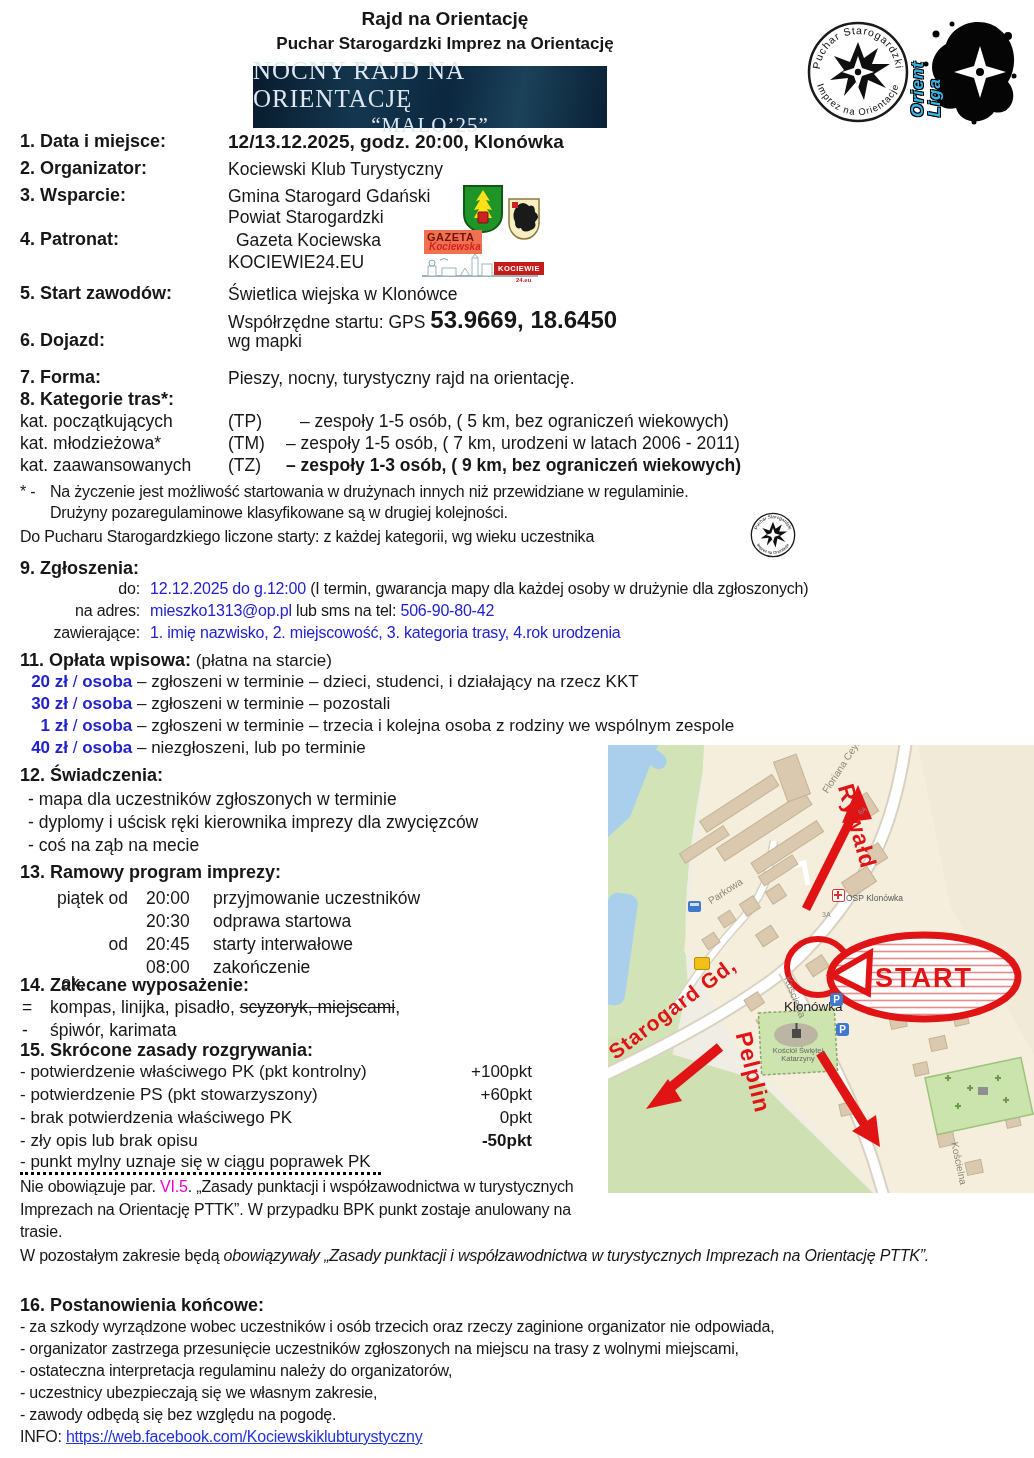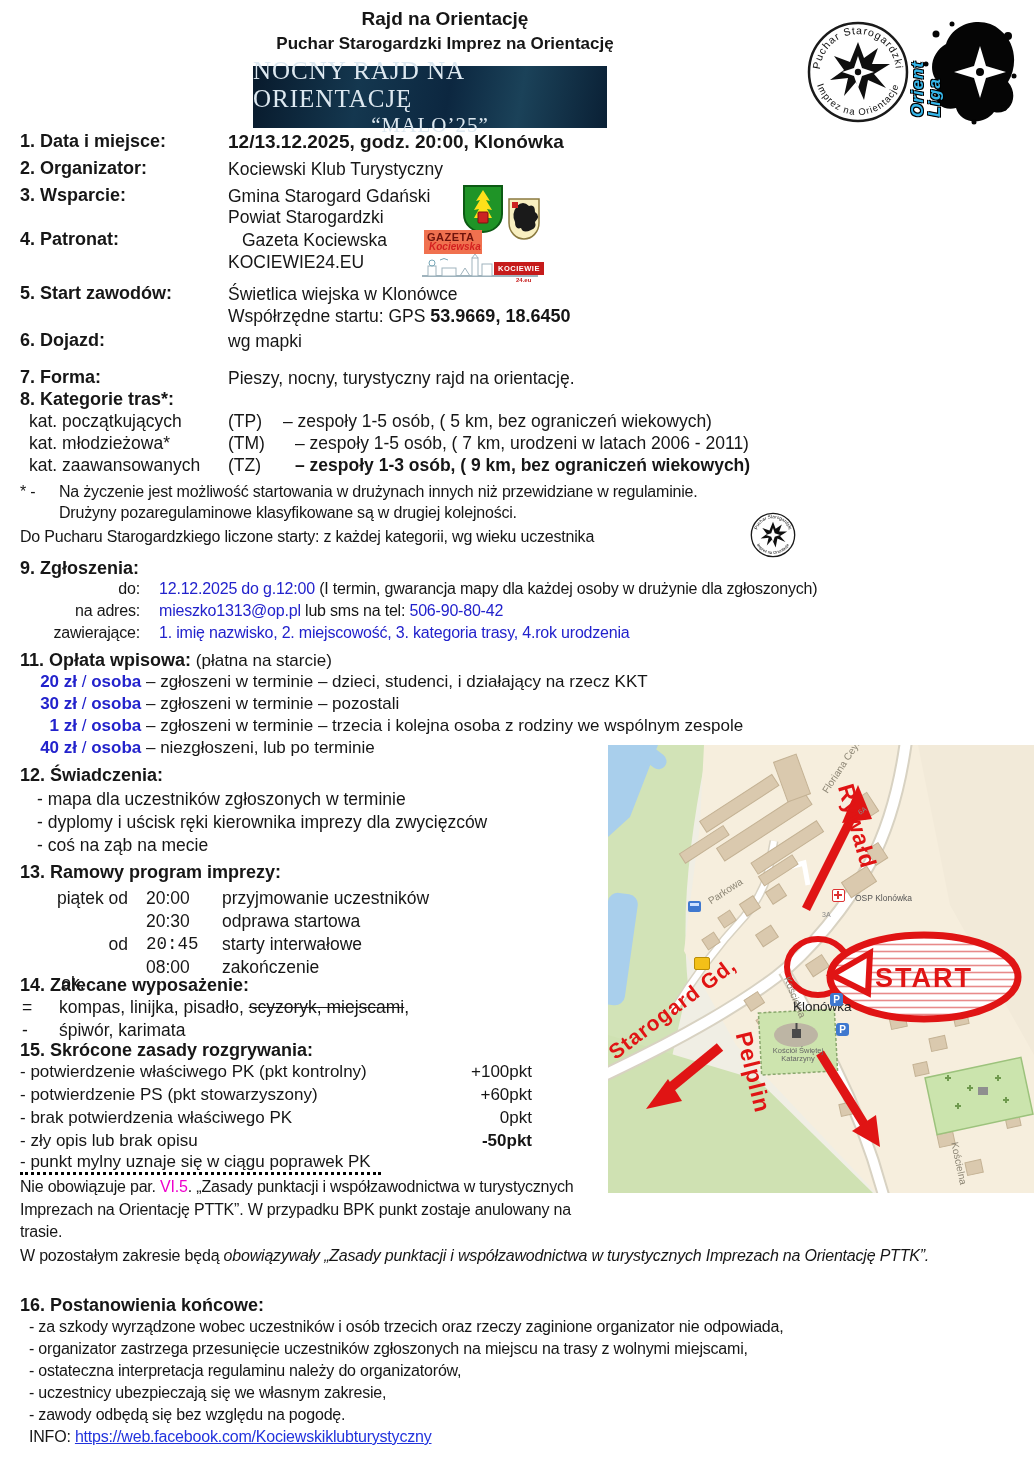--- a/index.html
+++ b/index.html
@@ -10,21 +10,21 @@
   .h{font-weight:bold;font-size:18px;}
   .lbl{font-weight:bold;font-size:18px;}
   .val{font-size:17.5px;}
   .body17{font-size:17px;}
   .cond{font-size:16px;letter-spacing:-0.2px;}
   .blue{color:#2222cc;}
   .bluebold{color:#2222cc;font-weight:bold;}
   .magenta{color:#ee00cc;}
   .strike{text-decoration:line-through;}
   .dotted-u{border-bottom:3px dotted #000;padding-bottom:1px;padding-right:10px;}
-  .nowrap{white-space:nowrap;margin-left:9px;}
+  .nowrap{white-space:nowrap;}
   .center{text-align:center;}
   a.link{color:#2233dd;text-decoration:underline;}
   .banner{background:linear-gradient(100deg,#081a2c 0%,#14374f 30%,#0c2740 55%,#1b4259 75%,#0a2035 100%);
           display:flex;flex-direction:column;align-items:center;justify-content:center;
           font-family:"Liberation Serif","DejaVu Serif",serif;color:#dde8f0;}
   .banner .l1{font-size:25px;letter-spacing:1px;}
   .banner .l2{font-size:21px;letter-spacing:1px;}
   .maplbl{position:absolute;white-space:nowrap;color:#8d8675;font-size:10px;}
   .reddir{position:absolute;white-space:nowrap;color:#e01414;font-weight:bold;}
   .picon{position:absolute;width:13px;height:13px;background:#3f78cf;border-radius:3px;color:#fff;
@@ -109,21 +109,21 @@
 
   <div class="abs" style="left:507px;top:197px;">
     <svg width="34" height="44" viewBox="0 0 34 44">
       <path d="M2,2 h30 v24 c0,9 -7,16 -15,16 c-8,0 -15,-7 -15,-16 Z" fill="#f8efc0" stroke="#8a7a40" stroke-width="1.5"></path>
       <path d="M10,9 q6,-6 12,0 q6,-2 6,6 q6,4 0,10 q2,6 -4,8 q-8,4 -10,-2 q-6,2 -6,-6 q-4,-8 2,-16" fill="#1a1a1a"></path>
       <rect x="5" y="5" width="6" height="6" fill="#cc2222"></rect>
     </svg>
   </div>
 
   <div class="abs lbl" style="left:20px;top:229px;">4. Patronat:</div>
-  <div class="abs val" style="left:242px;top:230px;">Gazeta Kociewska</div>
+  <div class="abs val" style="left:236px;top:230px;">Gazeta Kociewska</div>
   <div class="abs val" style="left:228px;top:252px;">KOCIEWIE24.EU</div>
 
   <div class="abs gazeta" style="left:424px;top:230px;">
     <span class="g1">GAZETA</span>
     <span class="g2">Kociewska</span>
   </div>
 
   <div class="abs" style="left:420px;top:252px;width:120px;height:30px;">
     <svg width="120" height="30" viewBox="0 0 120 30">
       <path d="M2,24 h116" stroke="#9fb3bd" stroke-width="2" fill="none"></path>
@@ -135,33 +135,33 @@
       <path d="M52,6 l3,-4 3,4" fill="none" stroke="#9fb3bd"></path>
       <rect x="62" y="12" width="10" height="12" fill="#fff" stroke="#9fb3bd"></rect>
       <path d="M20,8 q4,-3 8,0" stroke="#78a8b8" fill="none"></path>
     </svg>
     <span class="kbadge" style="left:74px;top:10px;">KOCIEWIE</span>
     <span class="ksuffix" style="left:96px;top:25px;">24.eu</span>
   </div>
 
   <div class="abs lbl" style="left:20px;top:283px;">5. Start zawodów:</div>
   <div class="abs val" style="left:228px;top:284px;">Świetlica wiejska w Klonówce</div>
-  <div class="abs val" style="left:228px;top:306px;"><span>Współrzędne startu: GPS </span><span class="b" style="font-size:18px;">53.9669, 18.6450</span></div>
+  <div class="abs val" style="left:228px;top:306px;"><span>Współrzędne startu: GPS </span><span class="b" style="font-size:24px;">53.9669, 18.6450</span></div>
 
   <div class="abs lbl" style="left:20px;top:330px;">6. Dojazd:</div>
   <div class="abs val" style="left:228px;top:331px;">wg mapki</div>
 
   <div class="abs lbl" style="left:20px;top:367px;">7. Forma:</div>
   <div class="abs val" style="left:228px;top:368px;">Pieszy, nocny, turystyczny rajd na orientację.</div>
 
   <div class="abs h" style="left:20px;top:389px;">8. Kategorie tras*:</div>
   <div class="abs val" style="left:20px;top:411px;">
       <span class="abs nowrap" style="left:0;top:0;">kat. początkujących</span>
       <span class="abs" style="left:208px;top:0;">(TP)</span>
-      <span class="abs nowrap" style="left:254px;top:0;">– zespoły 1-5 osób, ( 5 km, bez ograniczeń wiekowych)</span>
+      <span class="abs nowrap" style="left:280px;top:0;">– zespoły 1-5 osób, ( 5 km, bez ograniczeń wiekowych)</span>
     </div>
   <div class="abs val" style="left:20px;top:433px;">
       <span class="abs nowrap" style="left:0;top:0;">kat. młodzieżowa*</span>
       <span class="abs" style="left:208px;top:0;">(TM)</span>
       <span class="abs nowrap" style="left:266px;top:0;">– zespoły 1-5 osób, ( 7 km, urodzeni w latach 2006 - 2011)</span>
     </div>
   <div class="abs val" style="left:20px;top:455px;">
       <span class="abs nowrap" style="left:0;top:0;">kat. zaawansowanych</span>
       <span class="abs" style="left:208px;top:0;">(TZ)</span>
       <span class="abs nowrap" style="left:266px;top:0;font-weight:bold;">– zespoły 1-3 osób, ( 9 km, bez ograniczeń wiekowych)</span>
@@ -218,21 +218,21 @@
       <span class="abs" style="left:146px;top:0;">20:00</span>
       <span class="abs nowrap" style="left:213px;top:0;">przyjmowanie uczestników</span>
     </div>
   <div class="abs val" style="left:0;top:911px;">
       <span class="abs" style="left:18px;top:0;width:110px;text-align:right;display:inline-block;"></span>
       <span class="abs" style="left:146px;top:0;">20:30</span>
       <span class="abs nowrap" style="left:213px;top:0;">odprawa startowa</span>
     </div>
   <div class="abs val" style="left:0;top:934px;">
       <span class="abs" style="left:18px;top:0;width:110px;text-align:right;display:inline-block;">od</span>
-      <span class="abs" style="left:146px;top:0;font-family:Liberation Mono, monospace;">20:45</span>
+      <span class="abs" style="left:146px;top:0;">20:45</span>
       <span class="abs nowrap" style="left:213px;top:0;">starty interwałowe</span>
     </div>
   <div class="abs val" style="left:0;top:957px;">
       <span class="abs" style="left:18px;top:16px;width:110px;text-align:center;display:inline-block;">ok.</span>
       <span class="abs" style="left:146px;top:0;">08:00</span>
       <span class="abs nowrap" style="left:213px;top:0;">zakończenie</span>
     </div>
 
   <div class="abs h" style="left:20px;top:975px;">14. Zalecane wyposażenie:</div>
   <div class="abs val" style="left:0;top:997px;">

